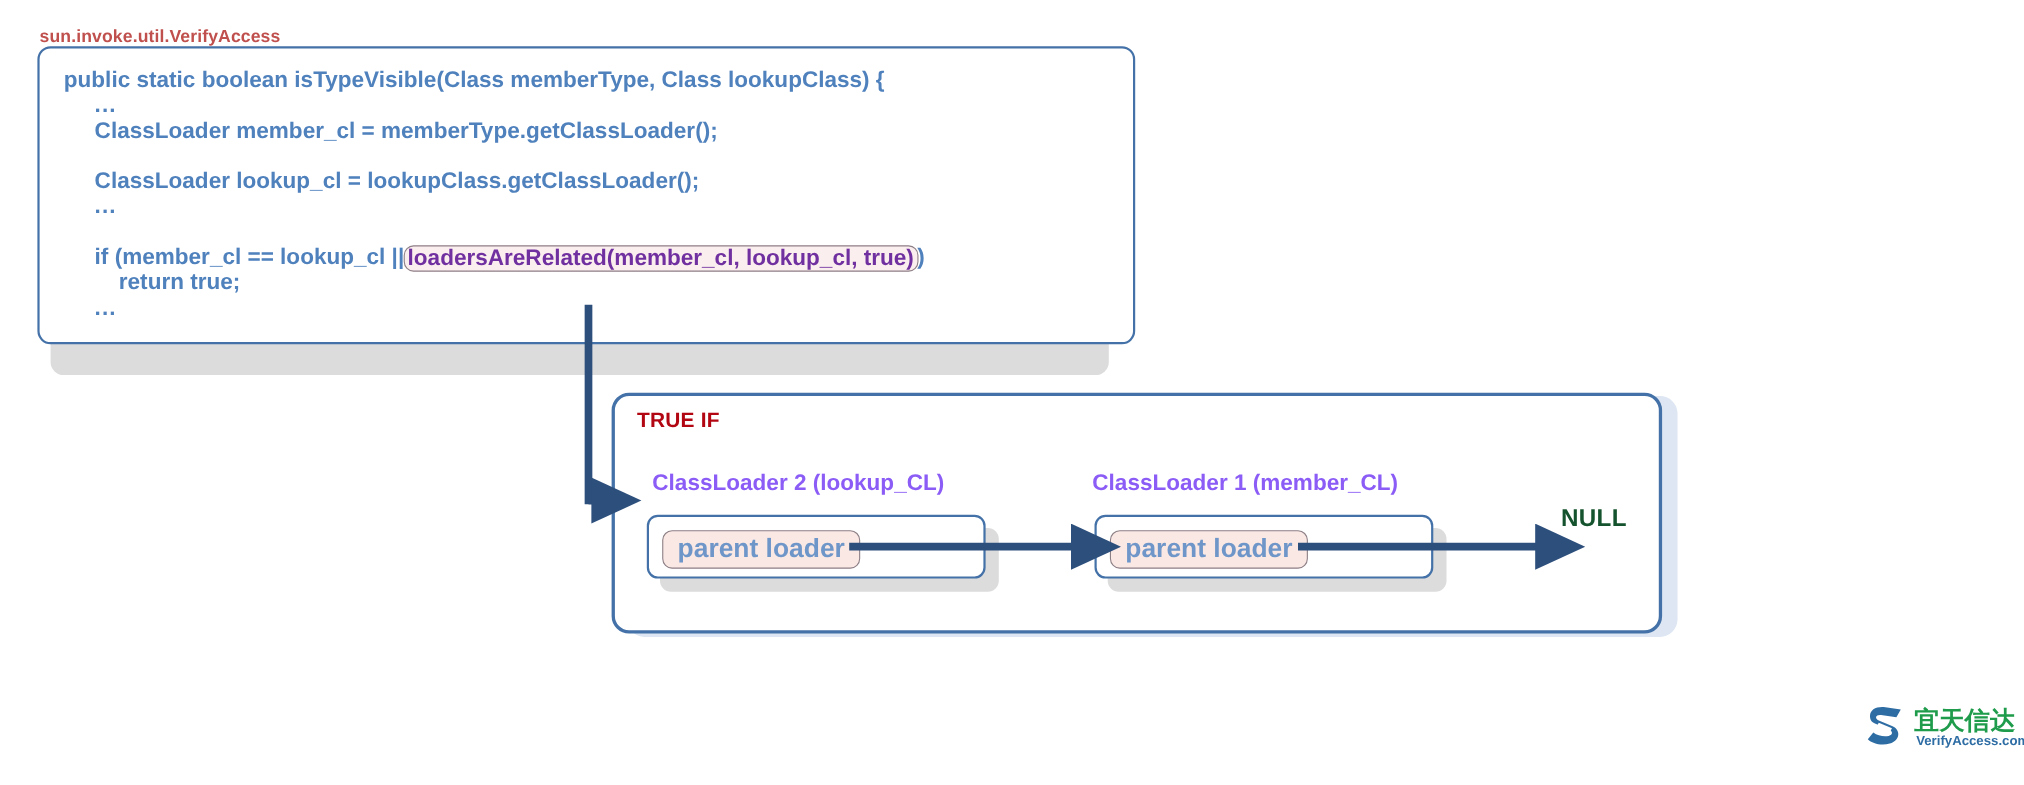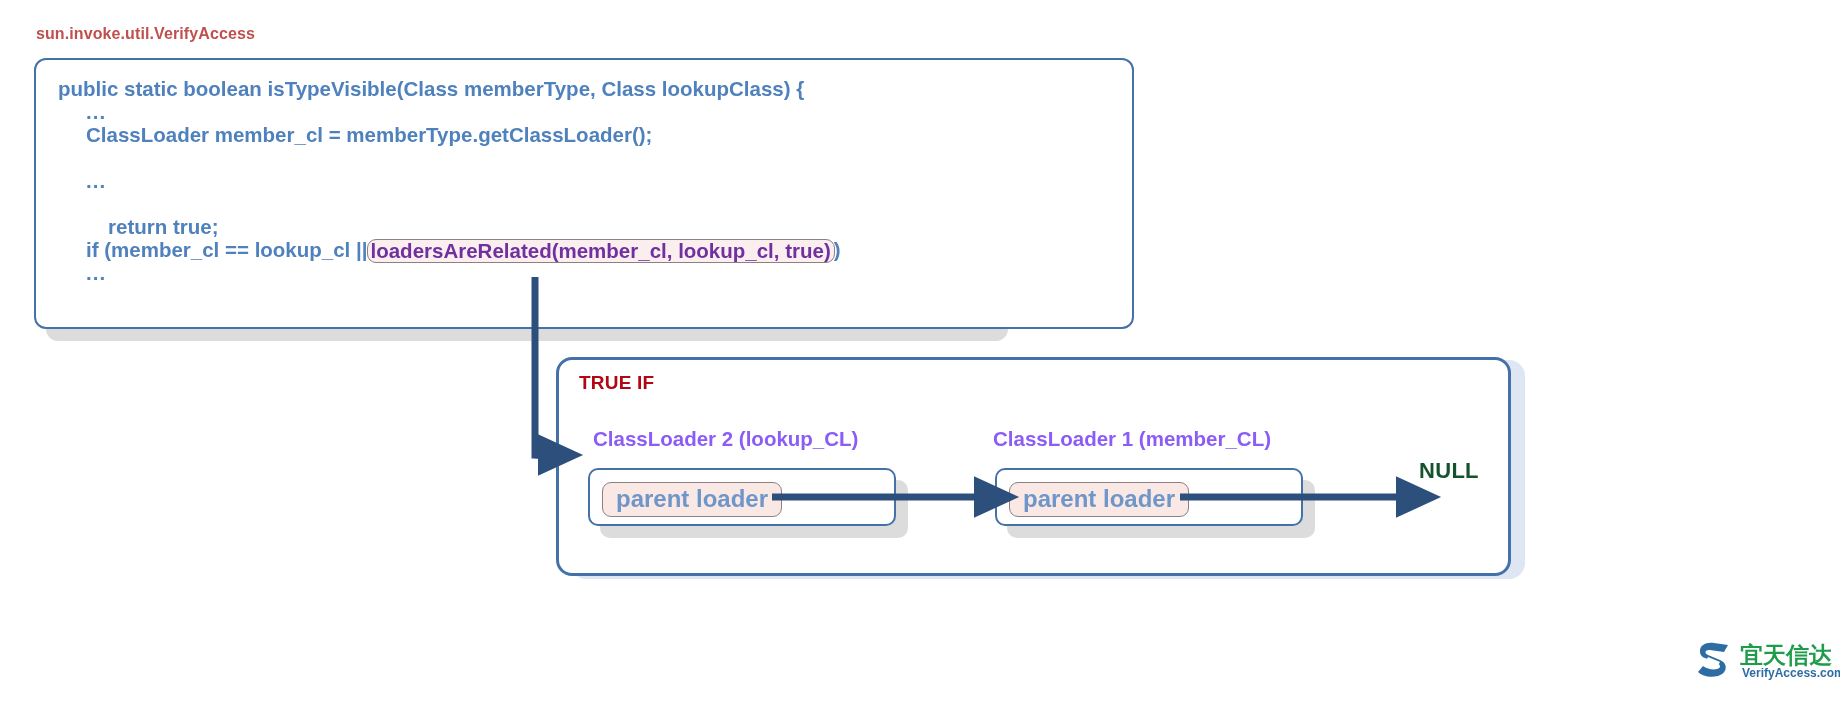--- a/index.html
+++ b/index.html
@@ -41,22 +41,22 @@
   }
   .panel-shadow {
     position: absolute;
     background: #dcdcdc;
     border-radius: 12px;
   }
 
   
   #code-panel {
     left: 34px;
-    top: 58px;
-    width: 1100px;
+    top: 42px;
+    width: 998px;
     height: 271px;
   }
   #code-panel-shadow {
     left: 46px;
     top: 70px;
     width: 962px;
     height: 271px;
   }
   .code-body {
     position: absolute;
@@ -244,33 +244,36 @@
       <div class="code-line ind1 dots">
         <span>...</span>
       </div>
 
       <div class="code-line ind1">
         <span>ClassLoader member_cl = memberType.getClassLoader();</span>
       </div>
 
       <div class="code-line blank"></div>
 
+      <div class="code-line ind1">
+        <span>ClassLoader lookup_cl = lookupClass.getClassLoader();</span>
+      </div>
 
       <div class="code-line ind1 dots">
         <span>...</span>
       </div>
 
       <div class="code-line blank"></div>
 
+      <div class="code-line ind1">
+        <span>if (member_cl == lookup_cl ||</span><span class="call-highlight">loadersAreRelated(member_cl, lookup_cl, true)</span><span>)</span>
+      </div>
+
       <div class="code-line ind2">
         <span>return true;</span>
-      </div>
-
-      <div class="code-line ind1">
-        <span>if (member_cl == lookup_cl ||</span><span class="call-highlight">loadersAreRelated(member_cl, lookup_cl, true)</span><span>)</span>
       </div>
 
       <div class="code-line ind1 dots">
         <span>...</span>
       </div>
 
     </div>
   </div>
 
   <div class="panel-shadow" id="result-panel-shadow"></div>

